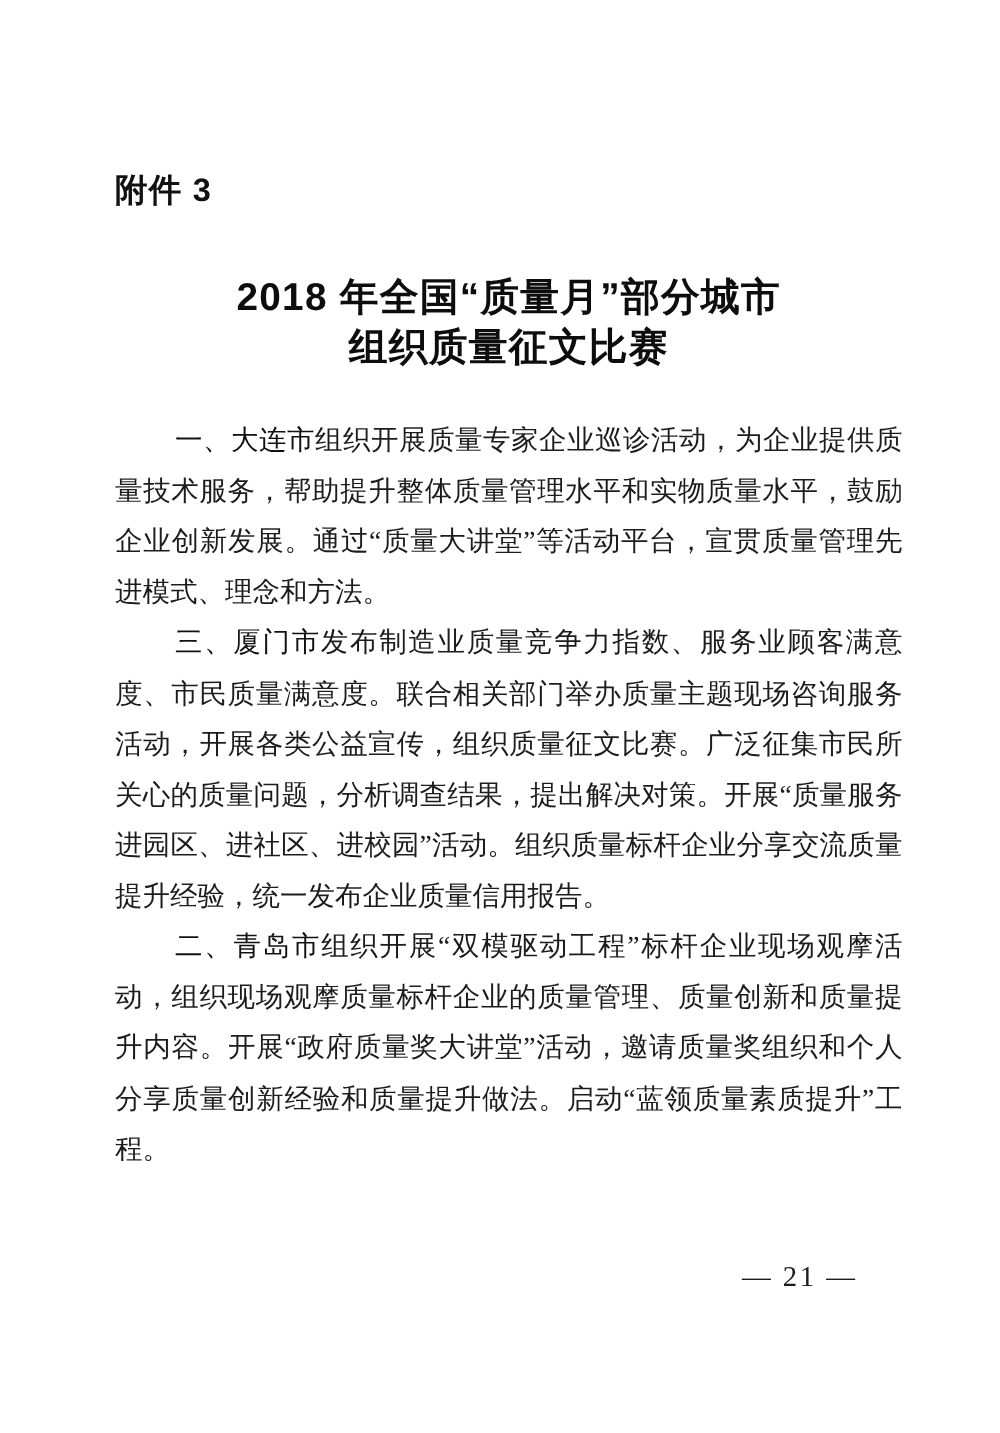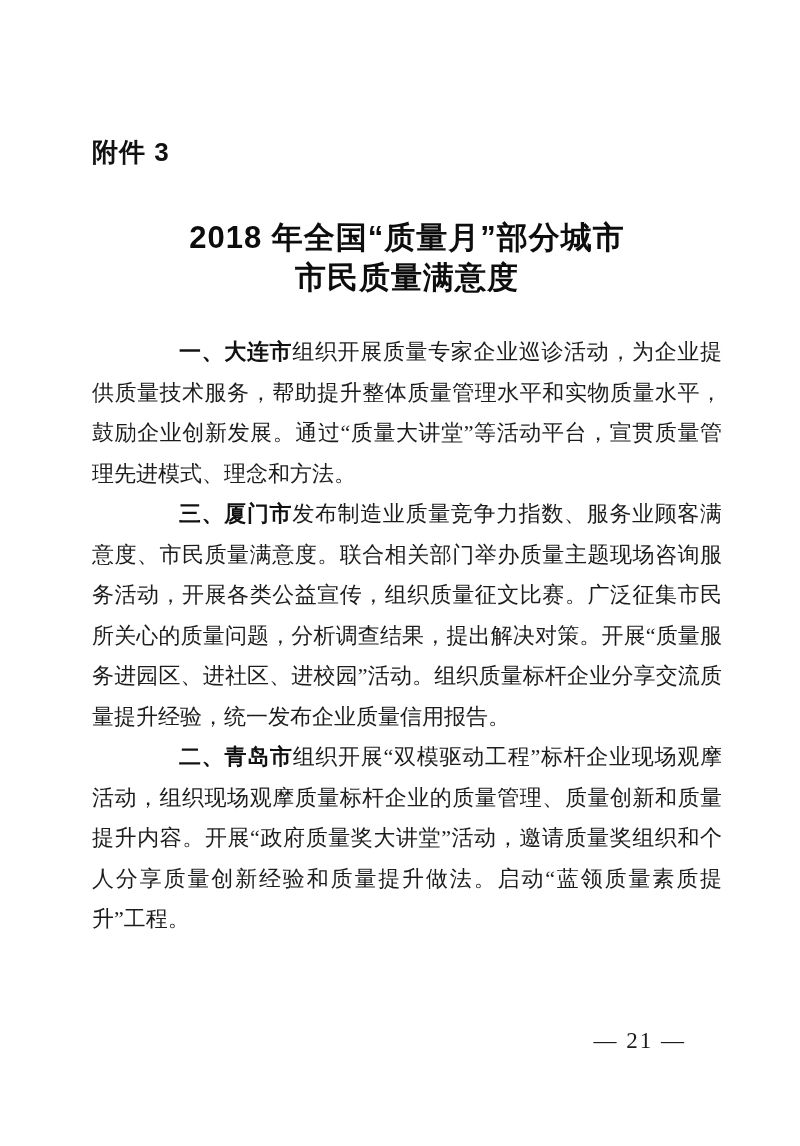--- a/index.html
+++ b/index.html
@@ -43,45 +43,43 @@
   .para {
     margin: 0;
     font-size: 22px;
     line-height: 40.5px;
     text-align: justify;
     text-indent: 48px;
     color: #1c1c1c;
   }
   .para-lead {
     font-family: "Liberation Sans", "DejaVu Sans", sans-serif;
-    font-weight: bold;
+    font-weight: normal;
     color: #111111;
-    margin-left: 39px;
   }
   .page-number {
     position: absolute;
     top: 1007px;
     right: 114px;
     font-size: 23px;
     line-height: 30px;
     color: #1c1c1c;
     letter-spacing: 2px;
-    margin-top: 19px;
   }
 </style>
 </head>
 <body>
 
 <div class="page">
 
   <div class="attachment-label">附件 3</div>
 
   <div class="doc-title">
     <div>2018 年全国“质量月”部分城市</div>
-    <div>市民质量满意度</div>
+    <div>组织质量征文比赛</div>
   </div>
 
   <div class="body-text">
 
     <p class="para"><span class="para-lead">一、大连市</span><span>组织开展质量专家企业巡诊活动，为企业提供质量技术服务，帮助提升整体质量管理水平和实物质量水平，鼓励企业创新发展。通过“质量大讲堂”等活动平台，宣贯质量管理先进模式、理念和方法。</span></p>
 
     <p class="para"><span class="para-lead">三、厦门市</span><span>发布制造业质量竞争力指数、服务业顾客满意度、市民质量满意度。联合相关部门举办质量主题现场咨询服务活动，开展各类公益宣传，组织质量征文比赛。广泛征集市民所关心的质量问题，分析调查结果，提出解决对策。开展“质量服务进园区、进社区、进校园”活动。组织质量标杆企业分享交流质量提升经验，统一发布企业质量信用报告。</span></p>
 
     <p class="para"><span class="para-lead">二、青岛市</span><span>组织开展“双模驱动工程”标杆企业现场观摩活动，组织现场观摩质量标杆企业的质量管理、质量创新和质量提升内容。开展“政府质量奖大讲堂”活动，邀请质量奖组织和个人分享质量创新经验和质量提升做法。启动“蓝领质量素质提升”工程。</span></p>
 

